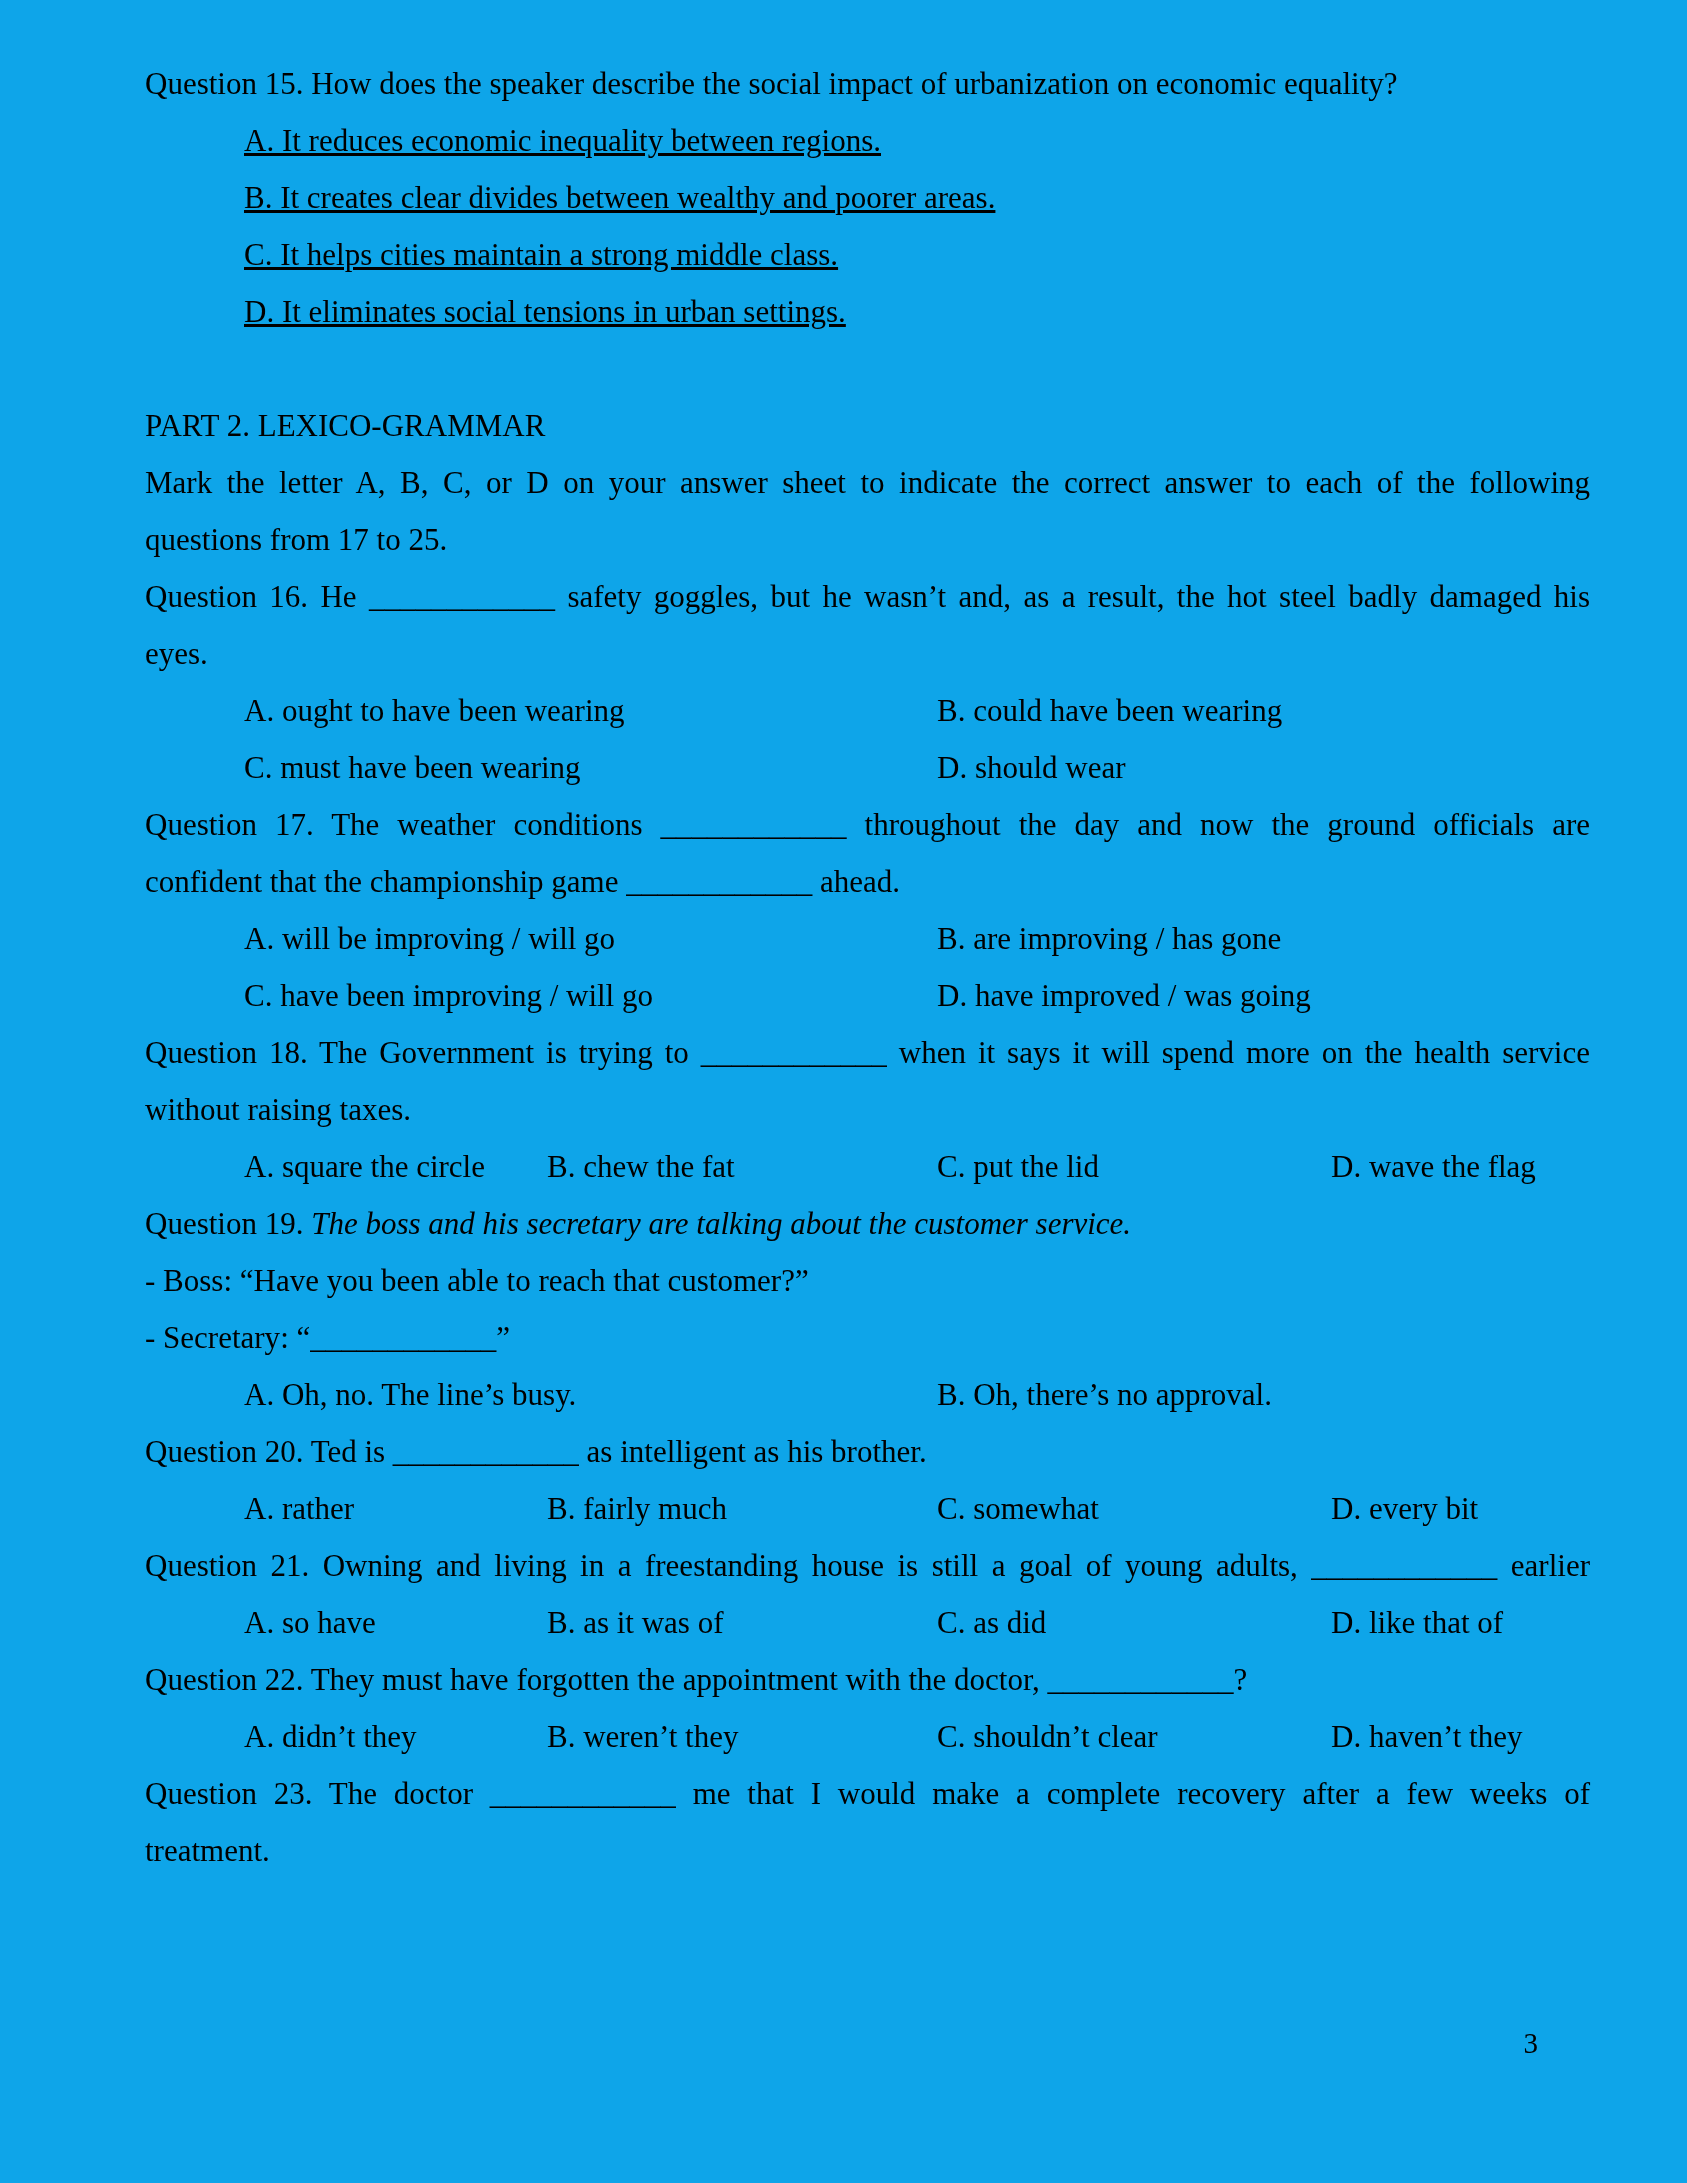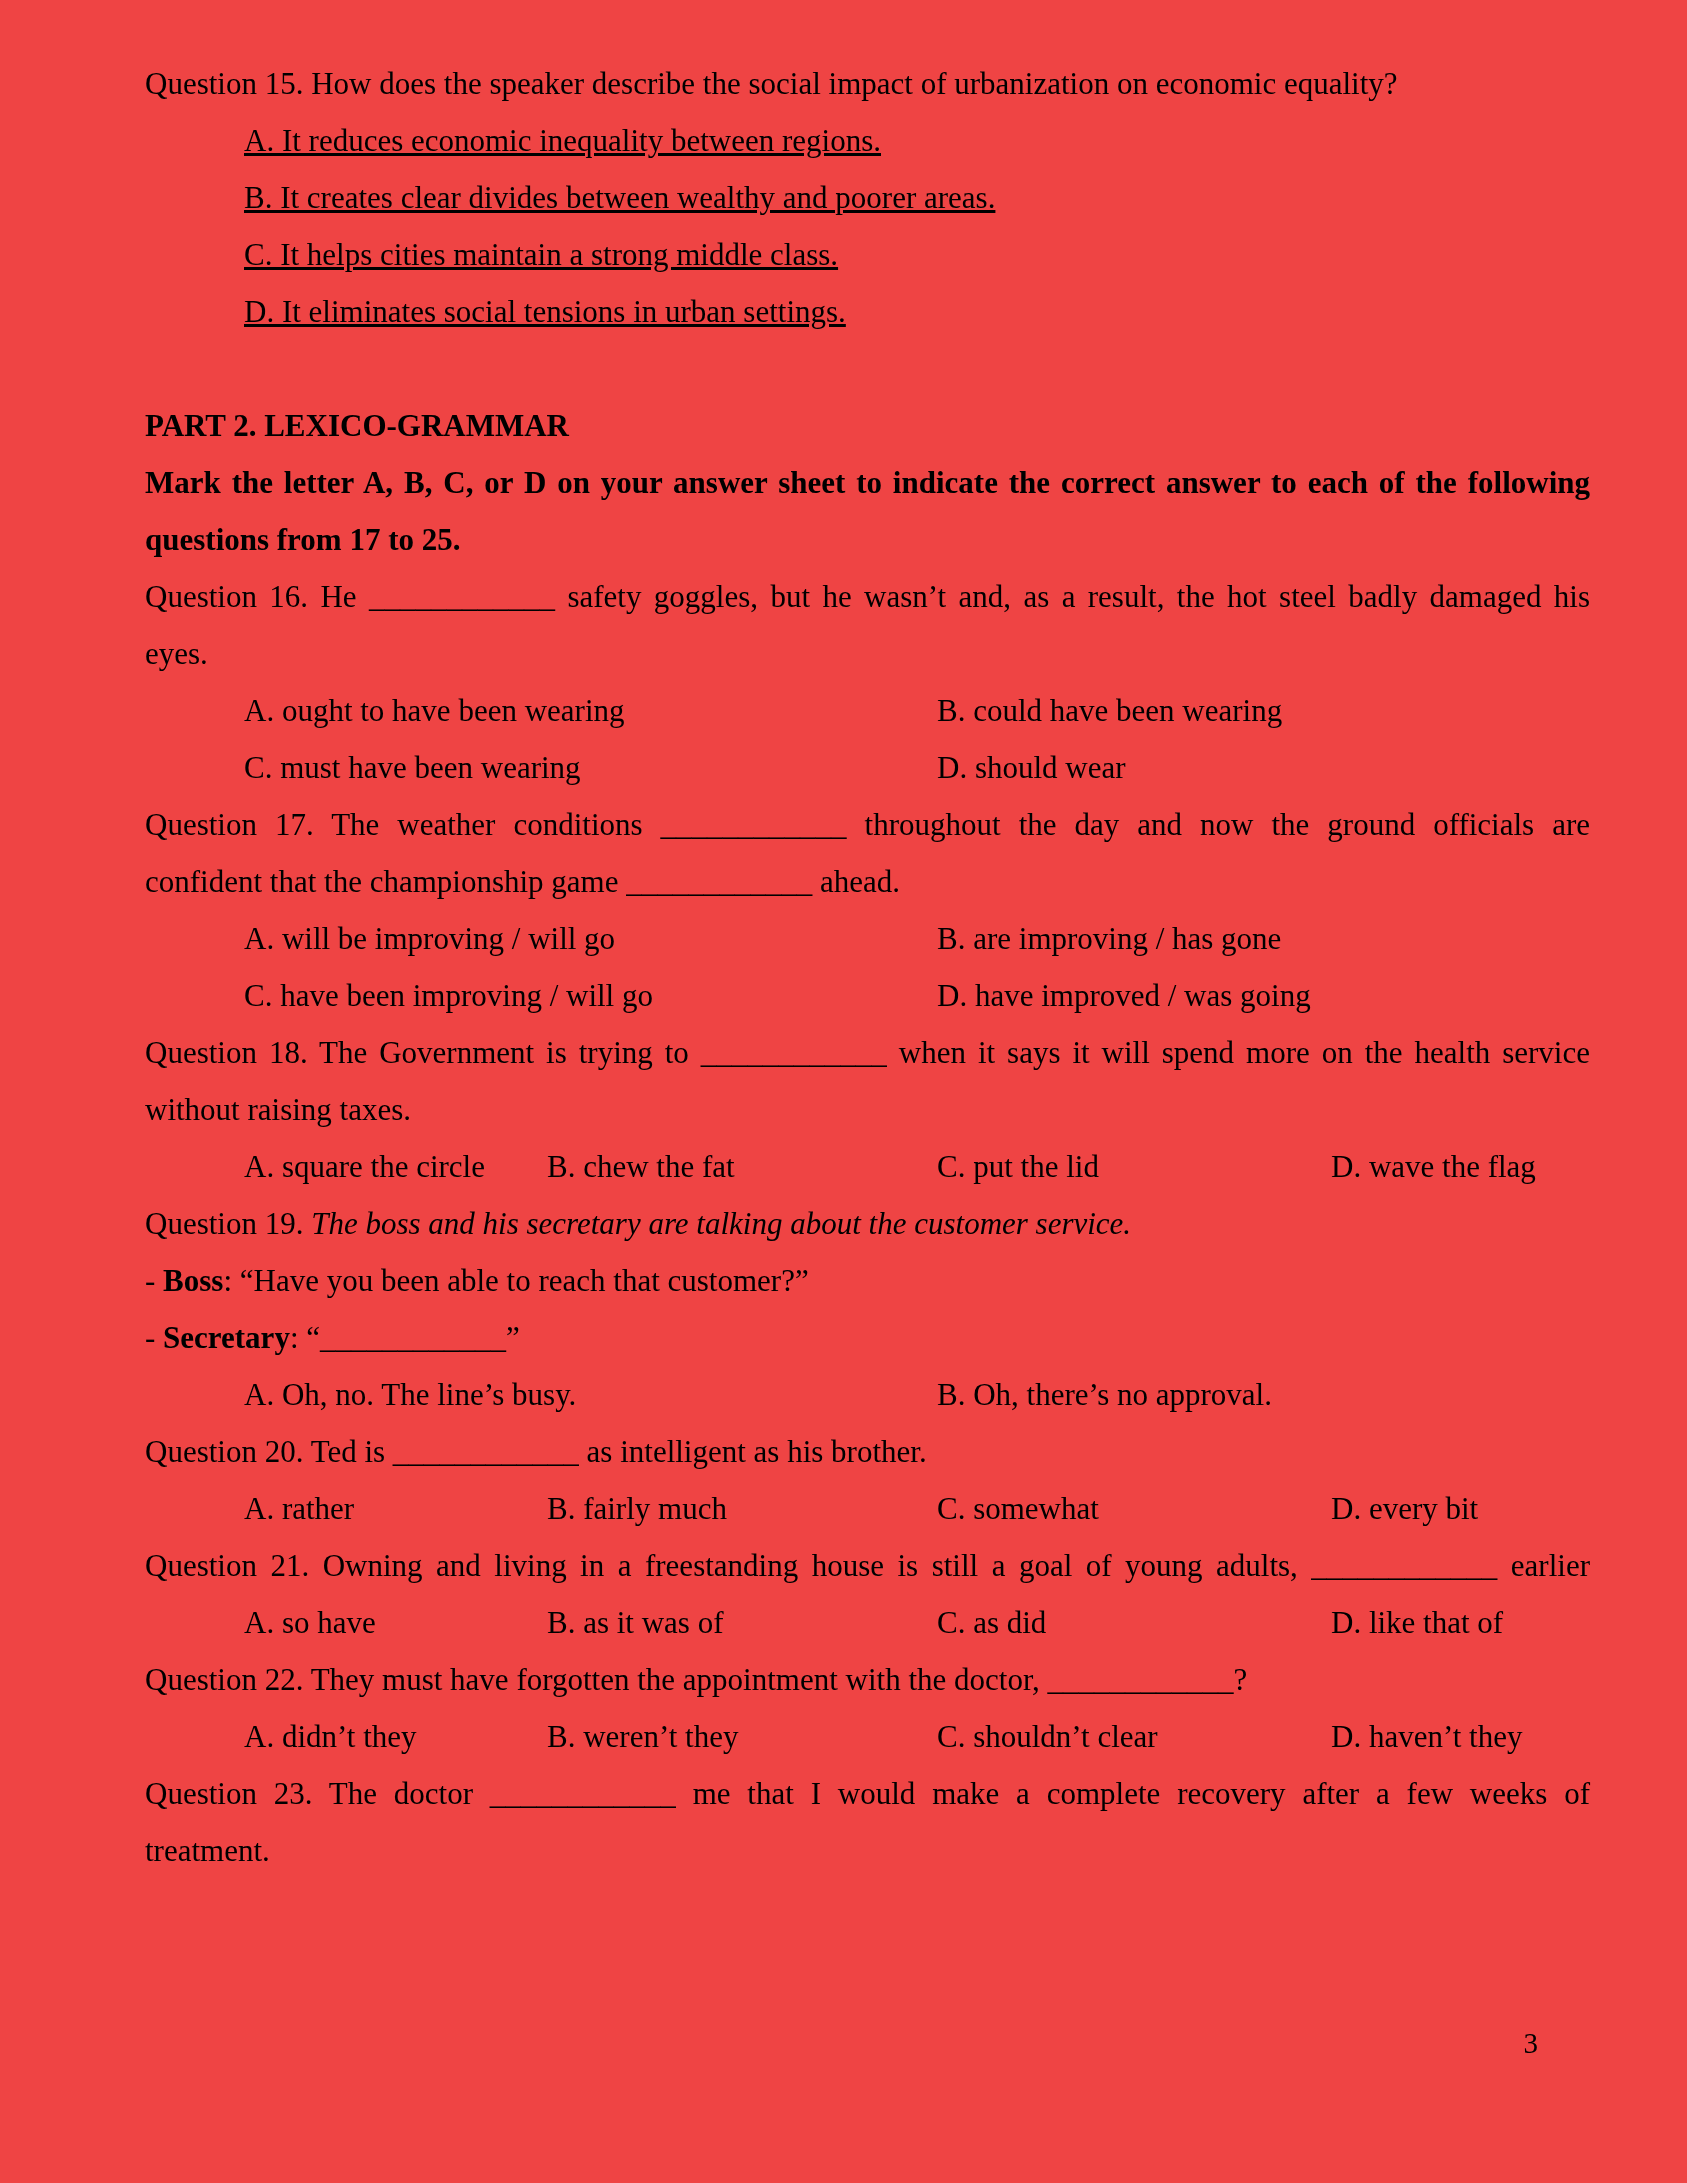--- a/index.html
+++ b/index.html
@@ -1,20 +1,20 @@
 <!DOCTYPE html>
 <html style="font-size:12.7px"><head>
 <meta charset="utf-8">
 <style>
   html, body { margin: 0; padding: 0; background: #ffffff; }
   #page {
     position: relative;
     width: 1687px;
     height: 2183px;
-    background: #ef4444;
+    background: #0ea5e9;
     color: #000000;
     font-family: "Liberation Serif", "DejaVu Serif", serif;
     font-size: 31px;
     overflow: hidden;
   }
   #content {
     position: absolute;
     left: 145px;
     top: 55px;
     width: 1445px;
@@ -24,21 +24,21 @@
     line-height: 57px;
     white-space: pre;
     position: relative;
   }
   .stretch {
     white-space: normal;
     text-align: justify;
     text-align-last: justify;
   }
   .ind { padding-left: 99px; text-decoration: underline; }
-  .b { font-weight: bold; }
+  .b { font-weight: normal; }
   .i { font-style: italic; }
   .opt { position: absolute; top: 0; white-space: pre; }
   .c1 { left: 99px; }
   .c2 { left: 402px; }
   .c3 { left: 792px; }
   .c4 { left: 1186px; }
   #page-number {
     position: absolute;
     top: 2015px;
     right: 149px;

